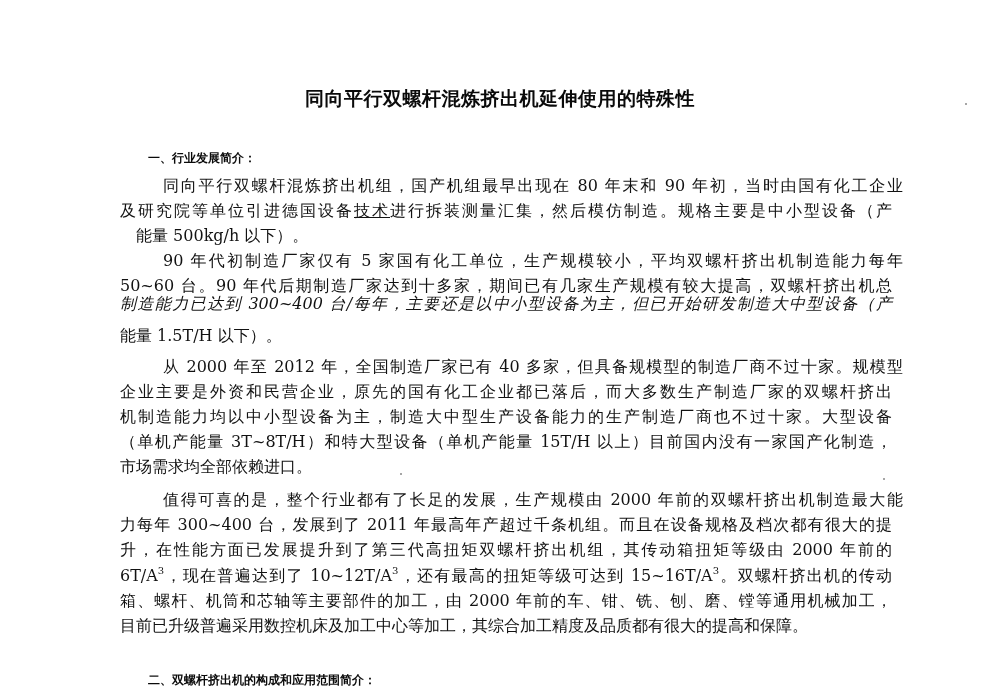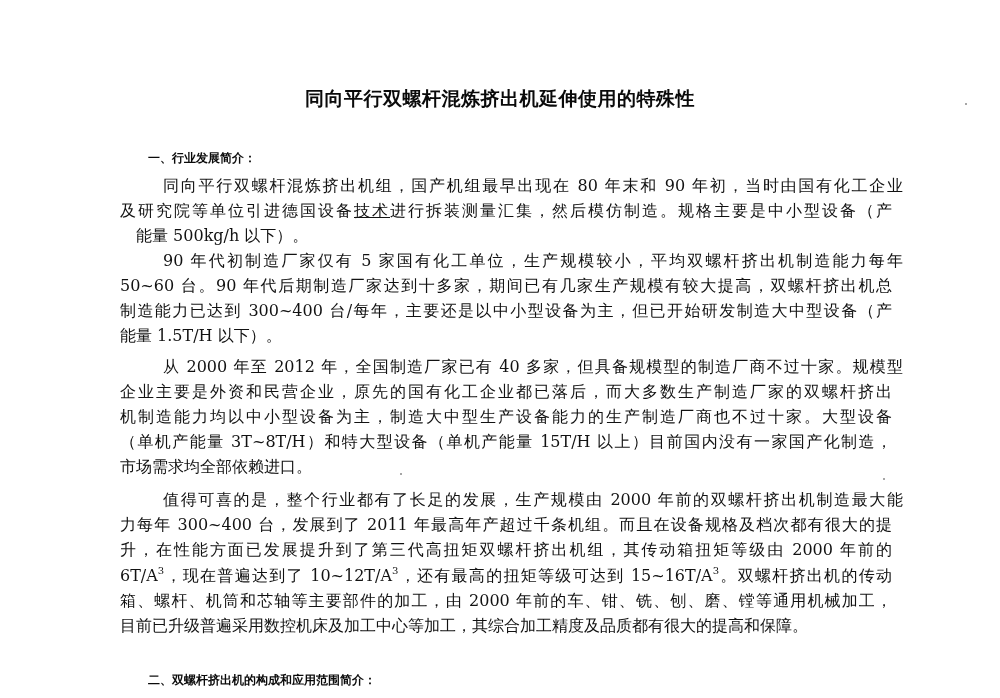--- a/index.html
+++ b/index.html
@@ -86,21 +86,21 @@
   <div class="title">同向平行双螺杆混炼挤出机延伸使用的特殊性</div>
 
   <div class="heading" style="top:150px;">一、行业发展简介：</div>
 
   <div class="line indent" style="top:176px;">同向平行双螺杆混炼挤出机组，国产机组最早出现在 80 年末和 90 年初，当时由国有化工企业</div>
   <div class="line" style="top:201px;"><span>及研究院等单位引进德国设备</span><span class="u">技术</span><span>进行拆装测量汇集，然后模仿制造。规格主要是中小型设备（产</span></div>
   <div class="line last" style="top:226px;margin-left:16px;">能量 500kg/h 以下）。</div>
 
   <div class="line indent" style="top:251px;">90 年代初制造厂家仅有 5 家国有化工单位，生产规模较小，平均双螺杆挤出机制造能力每年</div>
   <div class="line" style="top:276px;">50~60 台。90 年代后期制造厂家达到十多家，期间已有几家生产规模有较大提高，双螺杆挤出机总</div>
-  <div class="line" style="top:301px;">制造能力已达到 300~400 台/每年，主要还是以中小型设备为主，但已开始研发制造大中型设备（产</div>
+  <div class="line" style="top:294px;font-style:italic;">制造能力已达到 300~400 台/每年，主要还是以中小型设备为主，但已开始研发制造大中型设备（产</div>
   <div class="line last" style="top:326px;">能量 1.5T/H 以下）。</div>
 
   <div class="line indent" style="top:357px;">从 2000 年至 2012 年，全国制造厂家已有 40 多家，但具备规模型的制造厂商不过十家。规模型</div>
   <div class="line" style="top:382px;">企业主要是外资和民营企业，原先的国有化工企业都已落后，而大多数生产制造厂家的双螺杆挤出</div>
   <div class="line" style="top:407px;">机制造能力均以中小型设备为主，制造大中型生产设备能力的生产制造厂商也不过十家。大型设备</div>
   <div class="line" style="top:432px;">（单机产能量 3T~8T/H）和特大型设备（单机产能量 15T/H 以上）目前国内没有一家国产化制造，</div>
   <div class="line last" style="top:457px;">市场需求均全部依赖进口。</div>
 
   <div class="line indent" style="top:490px;">值得可喜的是，整个行业都有了长足的发展，生产规模由 2000 年前的双螺杆挤出机制造最大能</div>
   <div class="line" style="top:515px;">力每年 300~400 台，发展到了 2011 年最高年产超过千条机组。而且在设备规格及档次都有很大的提</div>

